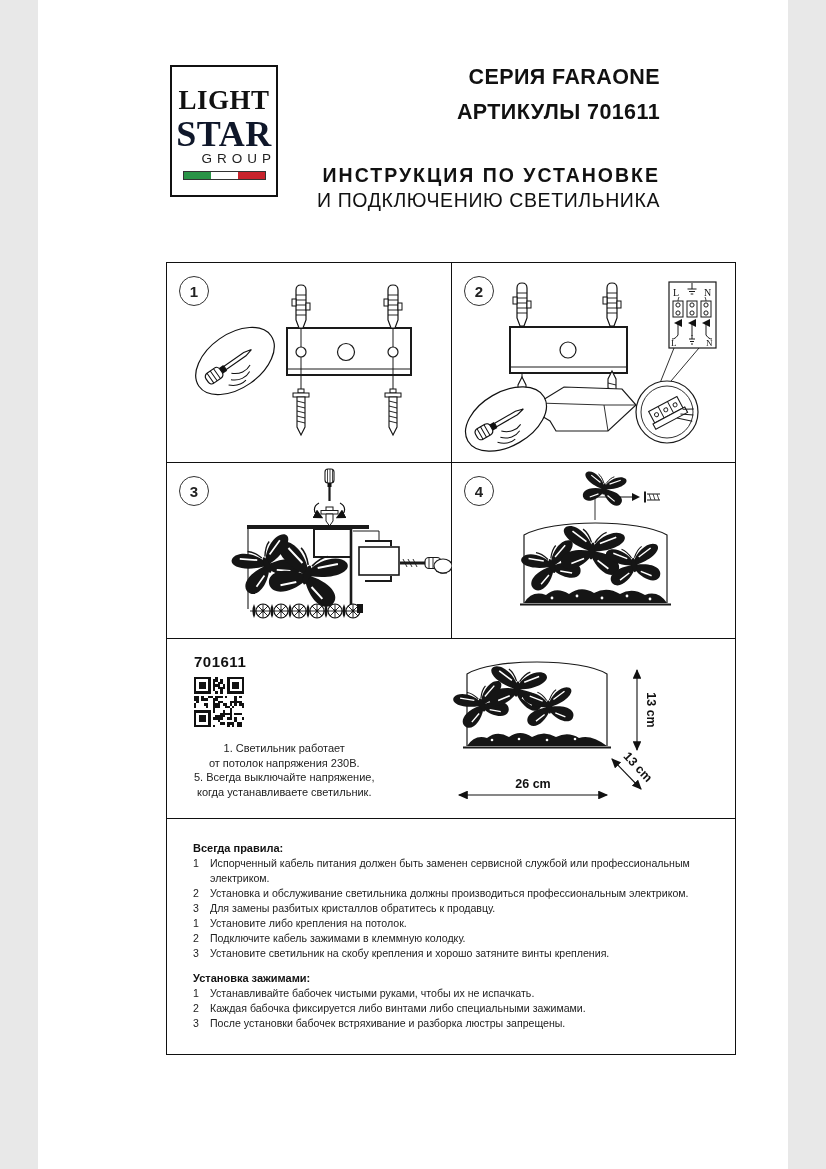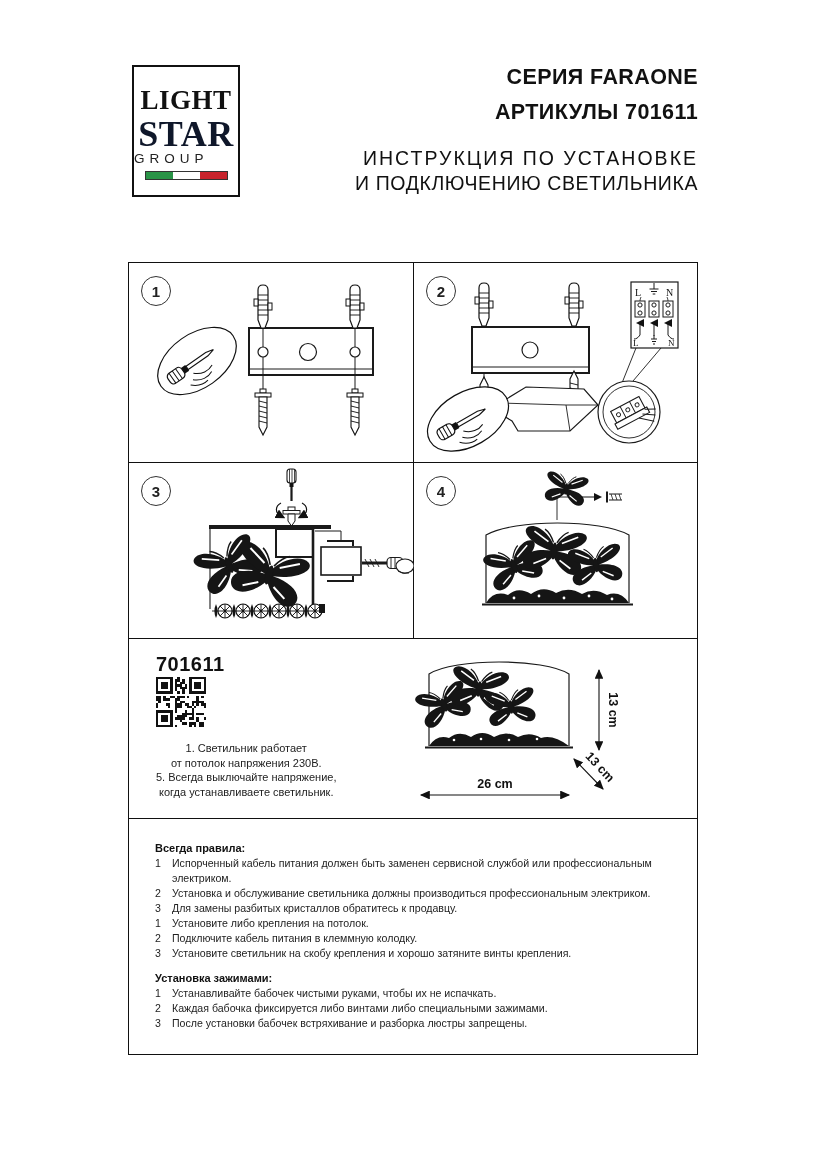--- a/index.html
+++ b/index.html
@@ -1,53 +1,53 @@
 <!DOCTYPE html>
 <html><head>
 <meta charset="utf-8">
 <style>
   html,body{margin:0;padding:0;background:#e8e8e8;}
-  .page{position:relative;width:826px;height:1169px;background:#ffffff;margin:0 auto;
+  .page{position:relative;width:750px;height:1169px;background:#ffffff;margin:0 auto;
         font-family:"Liberation Sans", sans-serif;color:#1a1a1a;overflow:hidden;}
   svg{display:block;}
   
   .logo{position:absolute;left:132px;top:65px;width:108px;height:132px;border:2.5px solid #111;
         box-sizing:border-box;background:#fff;}
   .logo .w1{position:absolute;left:0;right:0;top:18px;text-align:center;
         font-family:"Liberation Serif", serif;font-weight:bold;font-size:27px;letter-spacing:.5px;color:#111;}
   .logo .w2{position:absolute;left:0;right:0;top:46px;text-align:center;
         font-family:"Liberation Serif", serif;font-weight:bold;font-size:36px;letter-spacing:.5px;color:#0f172a;}
-  .logo .w3{position:absolute;left:0;right:0;top:84px;text-align:left;
+  .logo .w3{position:absolute;left:12px;right:0;top:84px;text-align:right;
         font-size:13.5px;letter-spacing:5px;color:#222;}
   .flag{position:absolute;left:11px;top:104px;width:83px;height:9px;border:1px solid #333;
         box-sizing:border-box;display:flex;}
   .flag i{flex:1;}
   .flag .g{background:#2a9447;} .flag .w{background:#ffffff;} .flag .r{background:#c8232c;}
   
   .hdr{position:absolute;right:128px;top:60px;text-align:right;color:#111;}
   .hdr .t1{font-size:21.5px;font-weight:bold;letter-spacing:.4px;line-height:35px;}
-  .hdr .t2{font-size:19.5px;font-weight:normal;letter-spacing:2px;line-height:25px;margin-top:16px;}
+  .hdr .t2{font-size:19.5px;font-weight:bold;letter-spacing:2px;line-height:25px;margin-top:33px;}
   .hdr .t3{font-size:19.5px;font-weight:normal;letter-spacing:.6px;line-height:25px;}
   
   .main{position:absolute;left:128px;top:262px;width:570px;height:793px;border:1.6px solid #111;
         box-sizing:border-box;}
   .row{position:relative;box-sizing:border-box;}
   .row1{height:199px;display:flex;}
   .row2{height:176px;display:flex;border-top:1.4px solid #111;}
   .row3{height:180px;border-top:1.4px solid #111;}
   .row4{height:236px;border-top:1.4px solid #111;}
   .cell{position:relative;box-sizing:border-box;height:100%;}
   .cl{width:285px;border-right:1.4px solid #111;}
   .cr{flex:1;}
   .badge{position:absolute;left:12px;top:13px;width:28px;height:28px;border:1.5px solid #333;
          border-radius:50%;display:flex;align-items:center;justify-content:center;
          font-size:15px;font-weight:bold;color:#222;background:#fff;z-index:2;}
   .psvg{position:absolute;left:0;top:0;}
   
-  .art{position:absolute;left:27px;top:14px;font-size:20px;font-weight:bold;letter-spacing:.5px;color:#111;}
+  .art{position:absolute;left:27px;top:14px;font-size:15px;font-weight:bold;letter-spacing:.5px;color:#111;}
   .qrbox{position:absolute;left:27px;top:38px;width:50px;height:50px;}
   .notes{position:absolute;left:27px;top:102px;font-size:11px;line-height:14.5px;color:#222;text-align:center;}
   
   .specs{padding:12px 26px 0 26px;font-size:10.6px;line-height:15px;color:#222;}
   .sp-h{font-weight:bold;font-size:11px;color:#111;}
   .ls{margin-bottom:10px;}
   .sec-t{margin-top:10px;font-weight:bold;font-size:11px;color:#111;}
   .li{display:flex;}
   .li .num{width:17px;flex:none;}
   .li .txt{flex:1;}
@@ -612,21 +612,21 @@
             <span class="num">3</span>
             <span class="txt">Для замены разбитых кристаллов обратитесь к продавцу.</span>
           </div>
 
         <div class="li">
             <span class="num">1</span>
             <span class="txt">Установите либо крепления на потолок.</span>
           </div>
         <div class="li">
             <span class="num">2</span>
-            <span class="txt">Подключите кабель питания в клеммную колодку.</span>
+            <span class="txt">Подключите кабель зажимами в клеммную колодку.</span>
           </div>
         <div class="li">
             <span class="num">3</span>
             <span class="txt">Установите светильник на скобу крепления и хорошо затяните винты крепления.</span>
           </div>
 
         <div class="sec-t">Установка зажимами:</div>
         <div class="li">
             <span class="num">1</span>
             <span class="txt">Устанавливайте бабочек чистыми руками, чтобы их не испачкать.</span>

